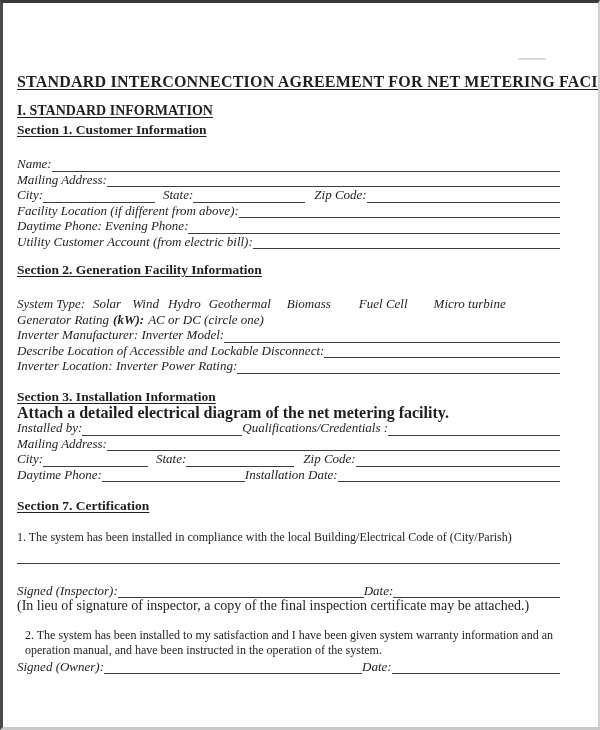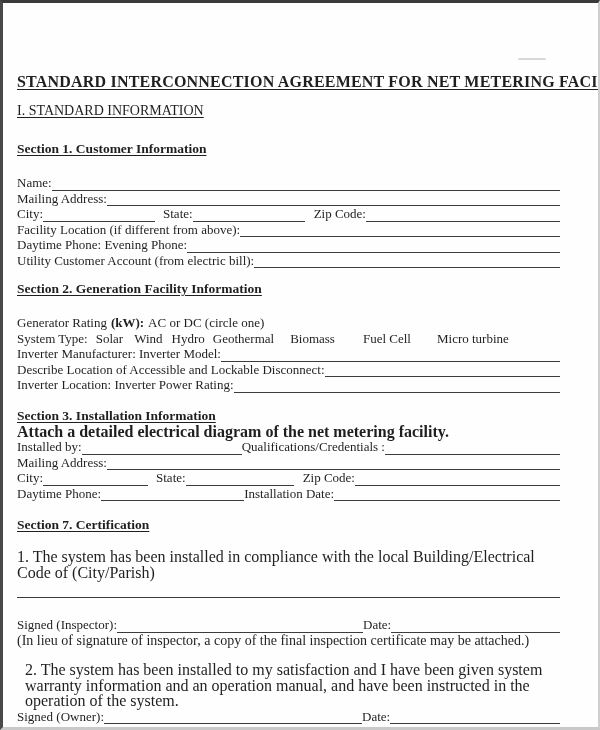--- a/index.html
+++ b/index.html
@@ -28,56 +28,56 @@
   }
   .title {
     margin:0 0 13px 0;
     font-size:16px; line-height:17px; font-weight:bold;
     letter-spacing:0.2px;
     text-decoration:underline;
     text-underline-offset:2px;
     white-space:nowrap;
   }
   .part-heading {
-    margin:0 0 22px 0;
-    font-size:14px; line-height:16px; font-weight:normal;
+    margin:0 0 3px 0;
+    font-size:14px; line-height:16px; font-weight:bold;
     text-decoration:underline;
     text-underline-offset:2px;
   }
   .sec-heading {
     margin:0 0 18px 0;
     font-size:13.5px; line-height:16px; font-weight:bold;
     text-decoration:underline;
     text-underline-offset:2px;
   }
   .sec-heading.tight { margin-bottom:0; }
   .mt13 { margin-top:13px; }
   .mt15 { margin-top:15px; }
   .mt16 { margin-top:16px; }
   .row {
     display:flex; align-items:flex-end;
     font-size:13px; line-height:15.5px;
   }
-  .lbl { white-space:pre; }
+  .lbl { white-space:pre;font-style:italic; }
   .bold { font-weight:bold; }
   .fill {
     flex:1 1 auto;
     height:13px;
     border-bottom:1px solid #3c3c3c;
   }
   .fill.fixed { flex:0 0 auto; }
   .w112 { width:112px; }
   .w105 { width:105px; }
   .w108 { width:108px; }
   .w160 { width:160px; }
   .w143 { width:143px; }
   .w246 { width:246px; }
   .w258 { width:258px; }
   .para {
-    font-size:16px; line-height:15.5px;
+    font-size:12px; line-height:15.5px;
   }
   .blankline {
     height:17px;
     border-bottom:1px solid #3c3c3c;
   }
   .note { font-size:14px; line-height:15.5px; }
   .attach-note { font-size:16px; line-height:15.5px; font-weight:bold; }
   .ml4  { margin-left:4px; }
   .ml8  { margin-left:8px; }
   .ml9  { margin-left:9px; }
@@ -124,35 +124,35 @@
     <span class="fill"></span>
   </div>
   <div class="row">
     <span class="lbl">Utility Customer Account (from electric bill):</span>
     <span class="fill"></span>
   </div>
 
   <div class="sec-heading mt13" style="">Section 2. Generation Facility Information</div>
 
   <div class="row">
-    <span class="lbl">Generator Rating</span>
-    <span class="lbl bold ml4">(kW):</span>
-    <span class="lbl ml4">AC or DC (circle one)</span>
-  </div>
-  <div class="row">
     <span class="lbl">System Type:</span>
     <span class="lbl ml8">Solar</span>
     <span class="lbl ml11">Wind</span>
     <span class="lbl ml9">Hydro</span>
     <span class="lbl ml8">Geothermal</span>
     <span class="lbl ml16">Biomass</span>
     <span class="lbl ml28">Fuel Cell</span>
     <span class="lbl ml26">Micro turbine</span>
   </div>
   <div class="row">
+    <span class="lbl">Generator Rating</span>
+    <span class="lbl bold ml4">(kW):</span>
+    <span class="lbl ml4">AC or DC (circle one)</span>
+  </div>
+  <div class="row">
     <span class="lbl">Inverter Manufacturer: Inverter Model:</span>
     <span class="fill"></span>
   </div>
   <div class="row">
     <span class="lbl">Describe Location of Accessible and Lockable Disconnect:</span>
     <span class="fill"></span>
   </div>
   <div class="row">
     <span class="lbl">Inverter Location: Inverter Power Rating:</span>
     <span class="fill"></span>

